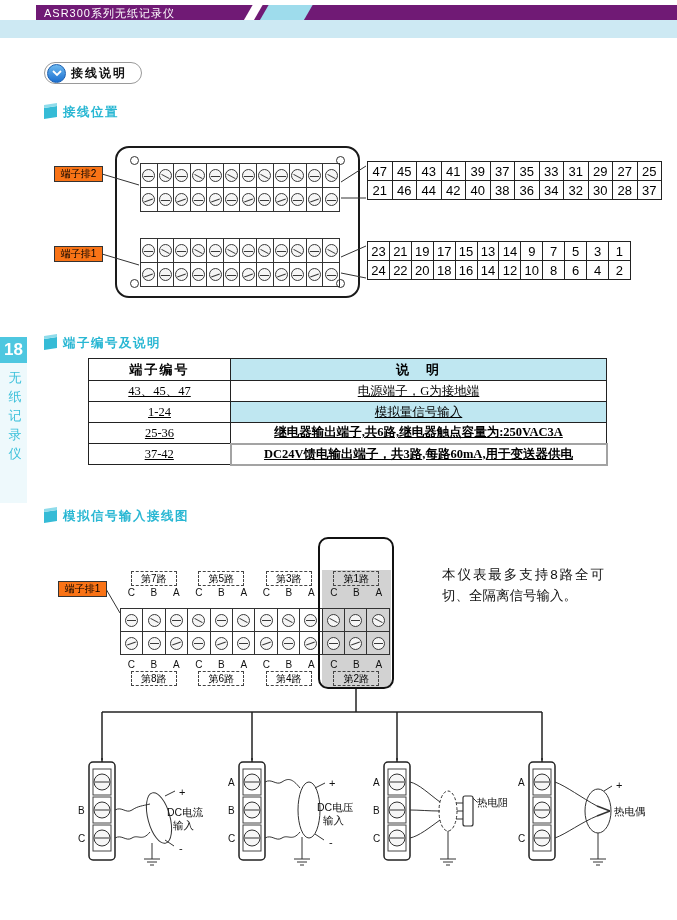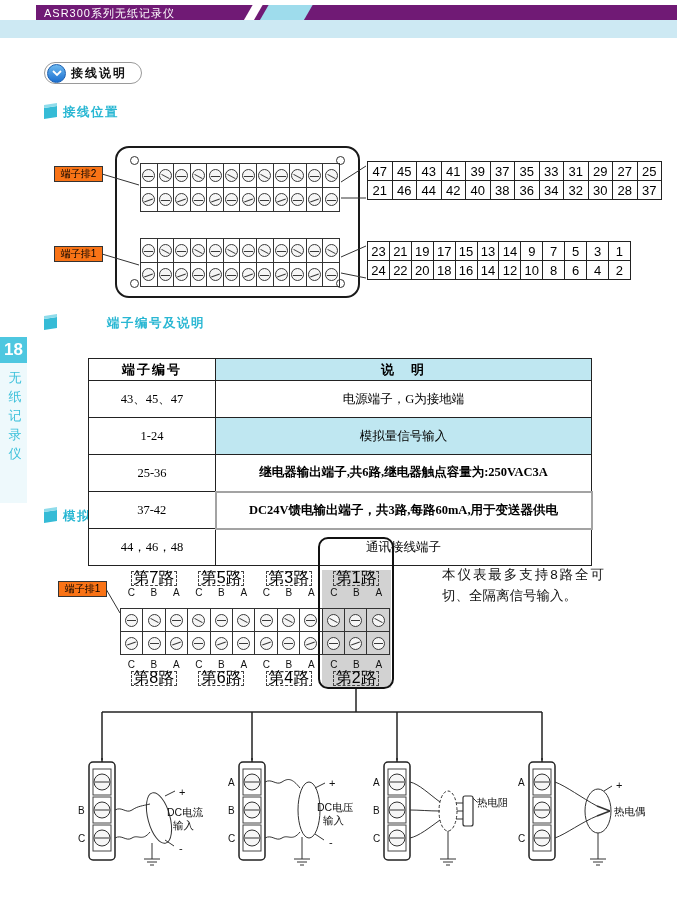--- a/index.html
+++ b/index.html
@@ -26,21 +26,21 @@
   .badge-icon { position:absolute; left:2px; top:1px; width:19px; height:19px; border-radius:50%;
                 background:linear-gradient(#6db9f0,#1b6fd0); border:1px solid #1b5fb0;
                 display:flex; align-items:center; justify-content:center; }
   .badge-label { font-size:12px; font-weight:bold; color:#111; letter-spacing:2px; }
 
   
   .sec { position:absolute; left:44px; display:flex; align-items:center; }
   .sec-icon { width:13px; height:11px; background:#35bbd6; transform:skewY(-8deg); margin-right:6px; position:relative; }
   .sec-icon::after { content:""; position:absolute; left:0; top:-3px; width:13px; height:3px; background:#8fdceb; }
   .sec-title { color:#29b7d3; font-size:12.5px; font-weight:bold; letter-spacing:1.5px; }
-  #sec1 { top:104px; } #sec2 { top:315px;gap:44px; } #sec3 { top:508px; }
+  #sec1 { top:104px; } #sec2 { top:335px; } #sec3 { top:508px; }
 
   
   .terminal-figure { position:absolute; left:0; top:140px; width:677px; height:175px; }
   .tblock { position:absolute; left:115px; top:6px; width:245px; height:152px;
             border:2px solid #1a1a1a; border-radius:14px; }
   .hole { position:absolute; width:9px; height:9px; border:1.5px solid #333; border-radius:50%; }
   .hole.tl{left:13px;top:8px;} .hole.tr{right:13px;top:8px;} .hole.bl{left:13px;bottom:8px;} .hole.br{right:13px;bottom:8px;}
 
   .screw-table { position:absolute; border-collapse:collapse; table-layout:fixed; background:transparent; }
   .screw-table td { border:1px solid #333; padding:0; }
@@ -61,39 +61,39 @@
   .num-table td { border:1px solid #222; text-align:center; font-size:13px; height:19px; padding:0; }
   #num-table-top { left:367px; top:21px; width:295px; }
   #num-table-bottom { left:367px; top:101px; width:264px; }
 
   .fig-overlay { position:absolute; left:0; top:0; pointer-events:none; }
 
   
   .desc-table { position:absolute; left:88px; top:358px; border-collapse:collapse; background:#fff; }
   .desc-table th, .desc-table td { border:1px solid #222; text-align:center; }
   .desc-table th { font:bold 13px "Liberation Serif", serif; height:22px; letter-spacing:2px; }
-  .desc-table th:nth-child(1) { width:127px; }
+  .desc-table th:nth-child(1) { width:142px; }
   .desc-table th:nth-child(2) { width:376px; background:#bfe7f1; }
-  .desc-table td { font:12.5px "Liberation Serif", serif; height:37px; }
+  .desc-table td { font:12.5px "Liberation Serif", serif; height:21px;text-decoration:underline; }
   .desc-table tbody tr:nth-child(2) td:nth-child(2) { background:#bfe7f1; }
   .desc-table tbody tr:nth-child(3) td:nth-child(2),
   .desc-table tbody tr:nth-child(4) td:nth-child(2) { font-weight:bold; }
   .desc-table tbody tr:nth-child(4) td:nth-child(2) { border:2px solid #a3a3a3; }
 
   
   .analog-figure { position:absolute; left:0; top:535px; width:677px; height:225px; }
   .gray-zone { position:absolute; left:322px; top:35px; width:69px; height:118px; background:#d2d2d2; }
   .capsule { position:absolute; left:318px; top:2px; width:76px; height:152px;
              border:2px solid #111; border-radius:10px; pointer-events:none; z-index:3; }
   #analog-screws { left:120px; top:73px; width:270px; z-index:1; }
   #analog-screws td { height:23px; }
   .chan-strip { position:absolute; left:120px; width:270px; display:flex; z-index:1; }
   #chan-top { top:36px; } #chan-bottom { top:123px; }
   .chan-group { width:67.5px; display:flex; flex-direction:column; align-items:center; }
-  .chan-box { width:46px; height:15px; border:1px dashed #444; font-size:16px;
+  .chan-box { width:46px; height:15px; border:1px dashed #444; font-size:10px;
               display:flex; align-items:center; justify-content:center; background:transparent; }
   .cba-row { display:flex; width:67.5px; margin-top:1px; }
   .cba { width:22.5px; text-align:center; font-size:10px; color:#111; }
   #chan-bottom .chan-box { margin-top:1px; }
   #lbl-analog { left:58px; top:46px; z-index:2; }
   .analog-note { position:absolute; left:442px; top:30px; width:162px; font-size:13.5px;
                  line-height:1.55; color:#111; text-align:justify; }
   .analog-note p { margin-bottom:2px; }
 
   
@@ -409,24 +409,20 @@
           <td>1-24</td>
           <td>模拟量信号输入</td>
         </tr>
         <tr>
           <td>25-36</td>
           <td>继电器输出端子,共6路,继电器触点容量为:250VAC3A</td>
         </tr>
         <tr>
           <td>37-42</td>
           <td>DC24V馈电输出端子，共3路,每路60mA,用于变送器供电</td>
-        </tr>
-        <tr>
-          <td>44，46，48</td>
-          <td>通讯接线端子</td>
         </tr>
       </tbody>
   </table>
 
   <div class="analog-figure">
     <div class="gray-zone"></div>
 
     <div class="chan-strip" id="chan-top">
         <div class="chan-group">
           <div class="chan-box">第7路</div>

